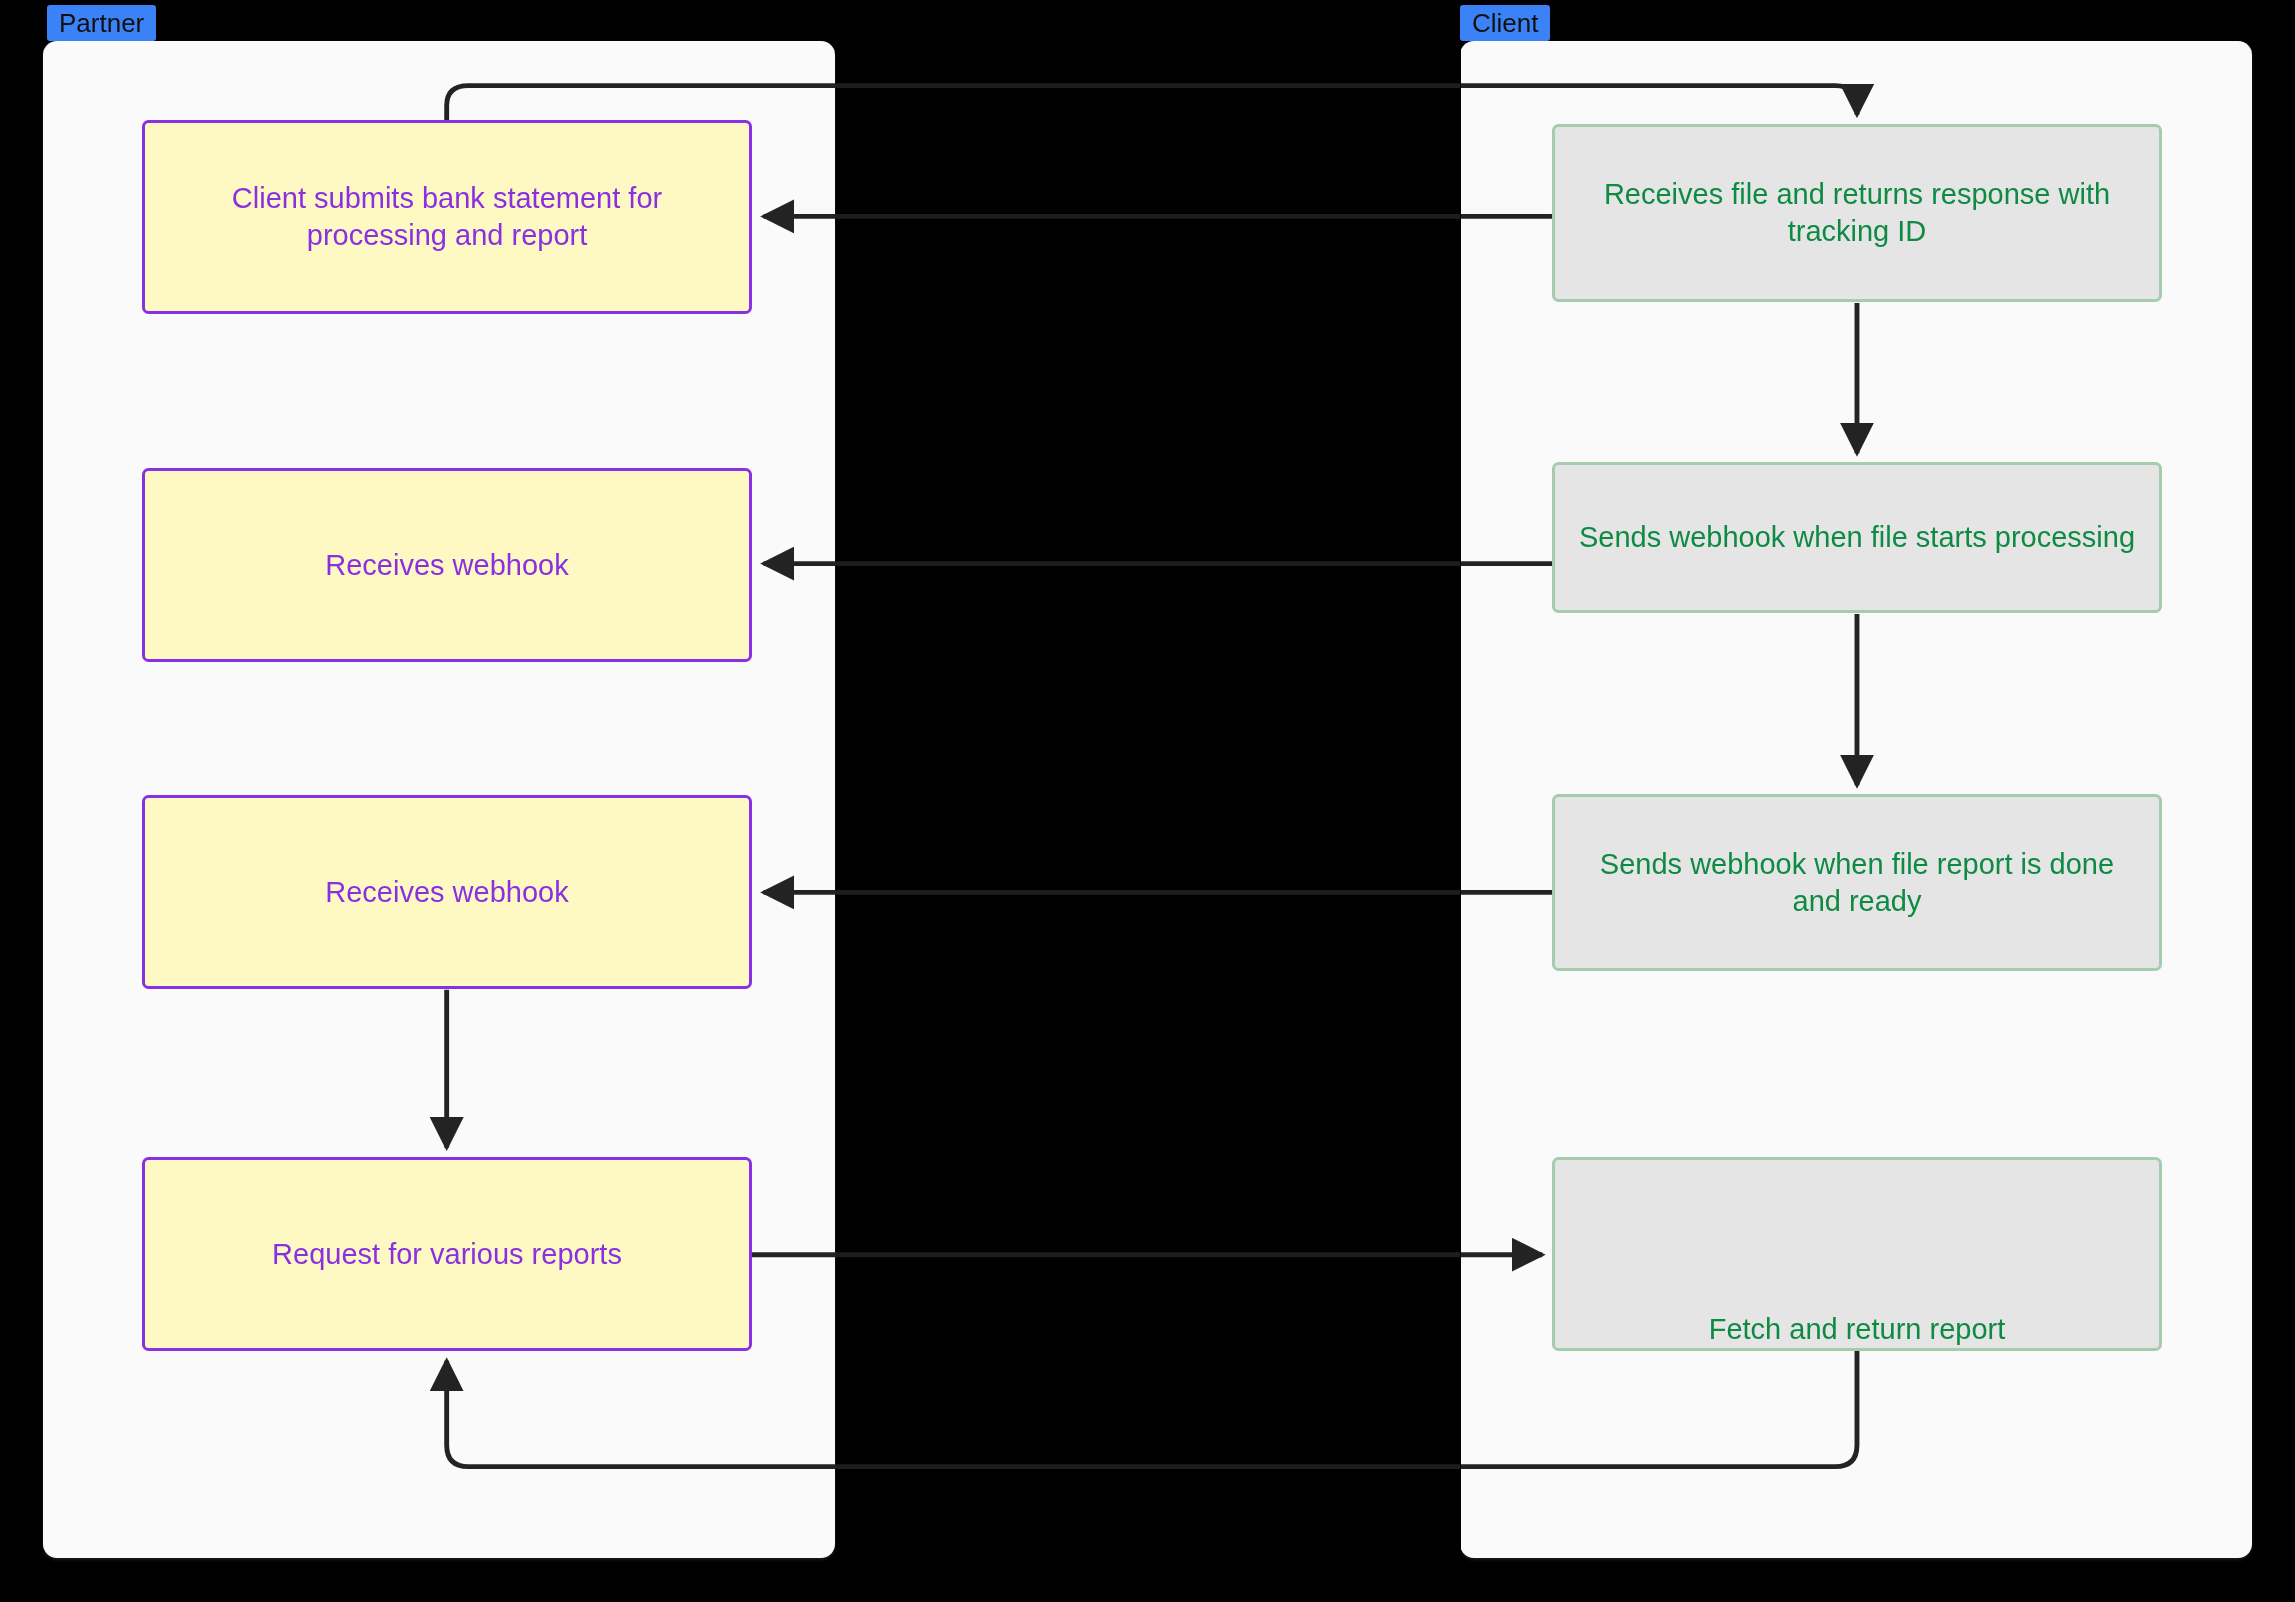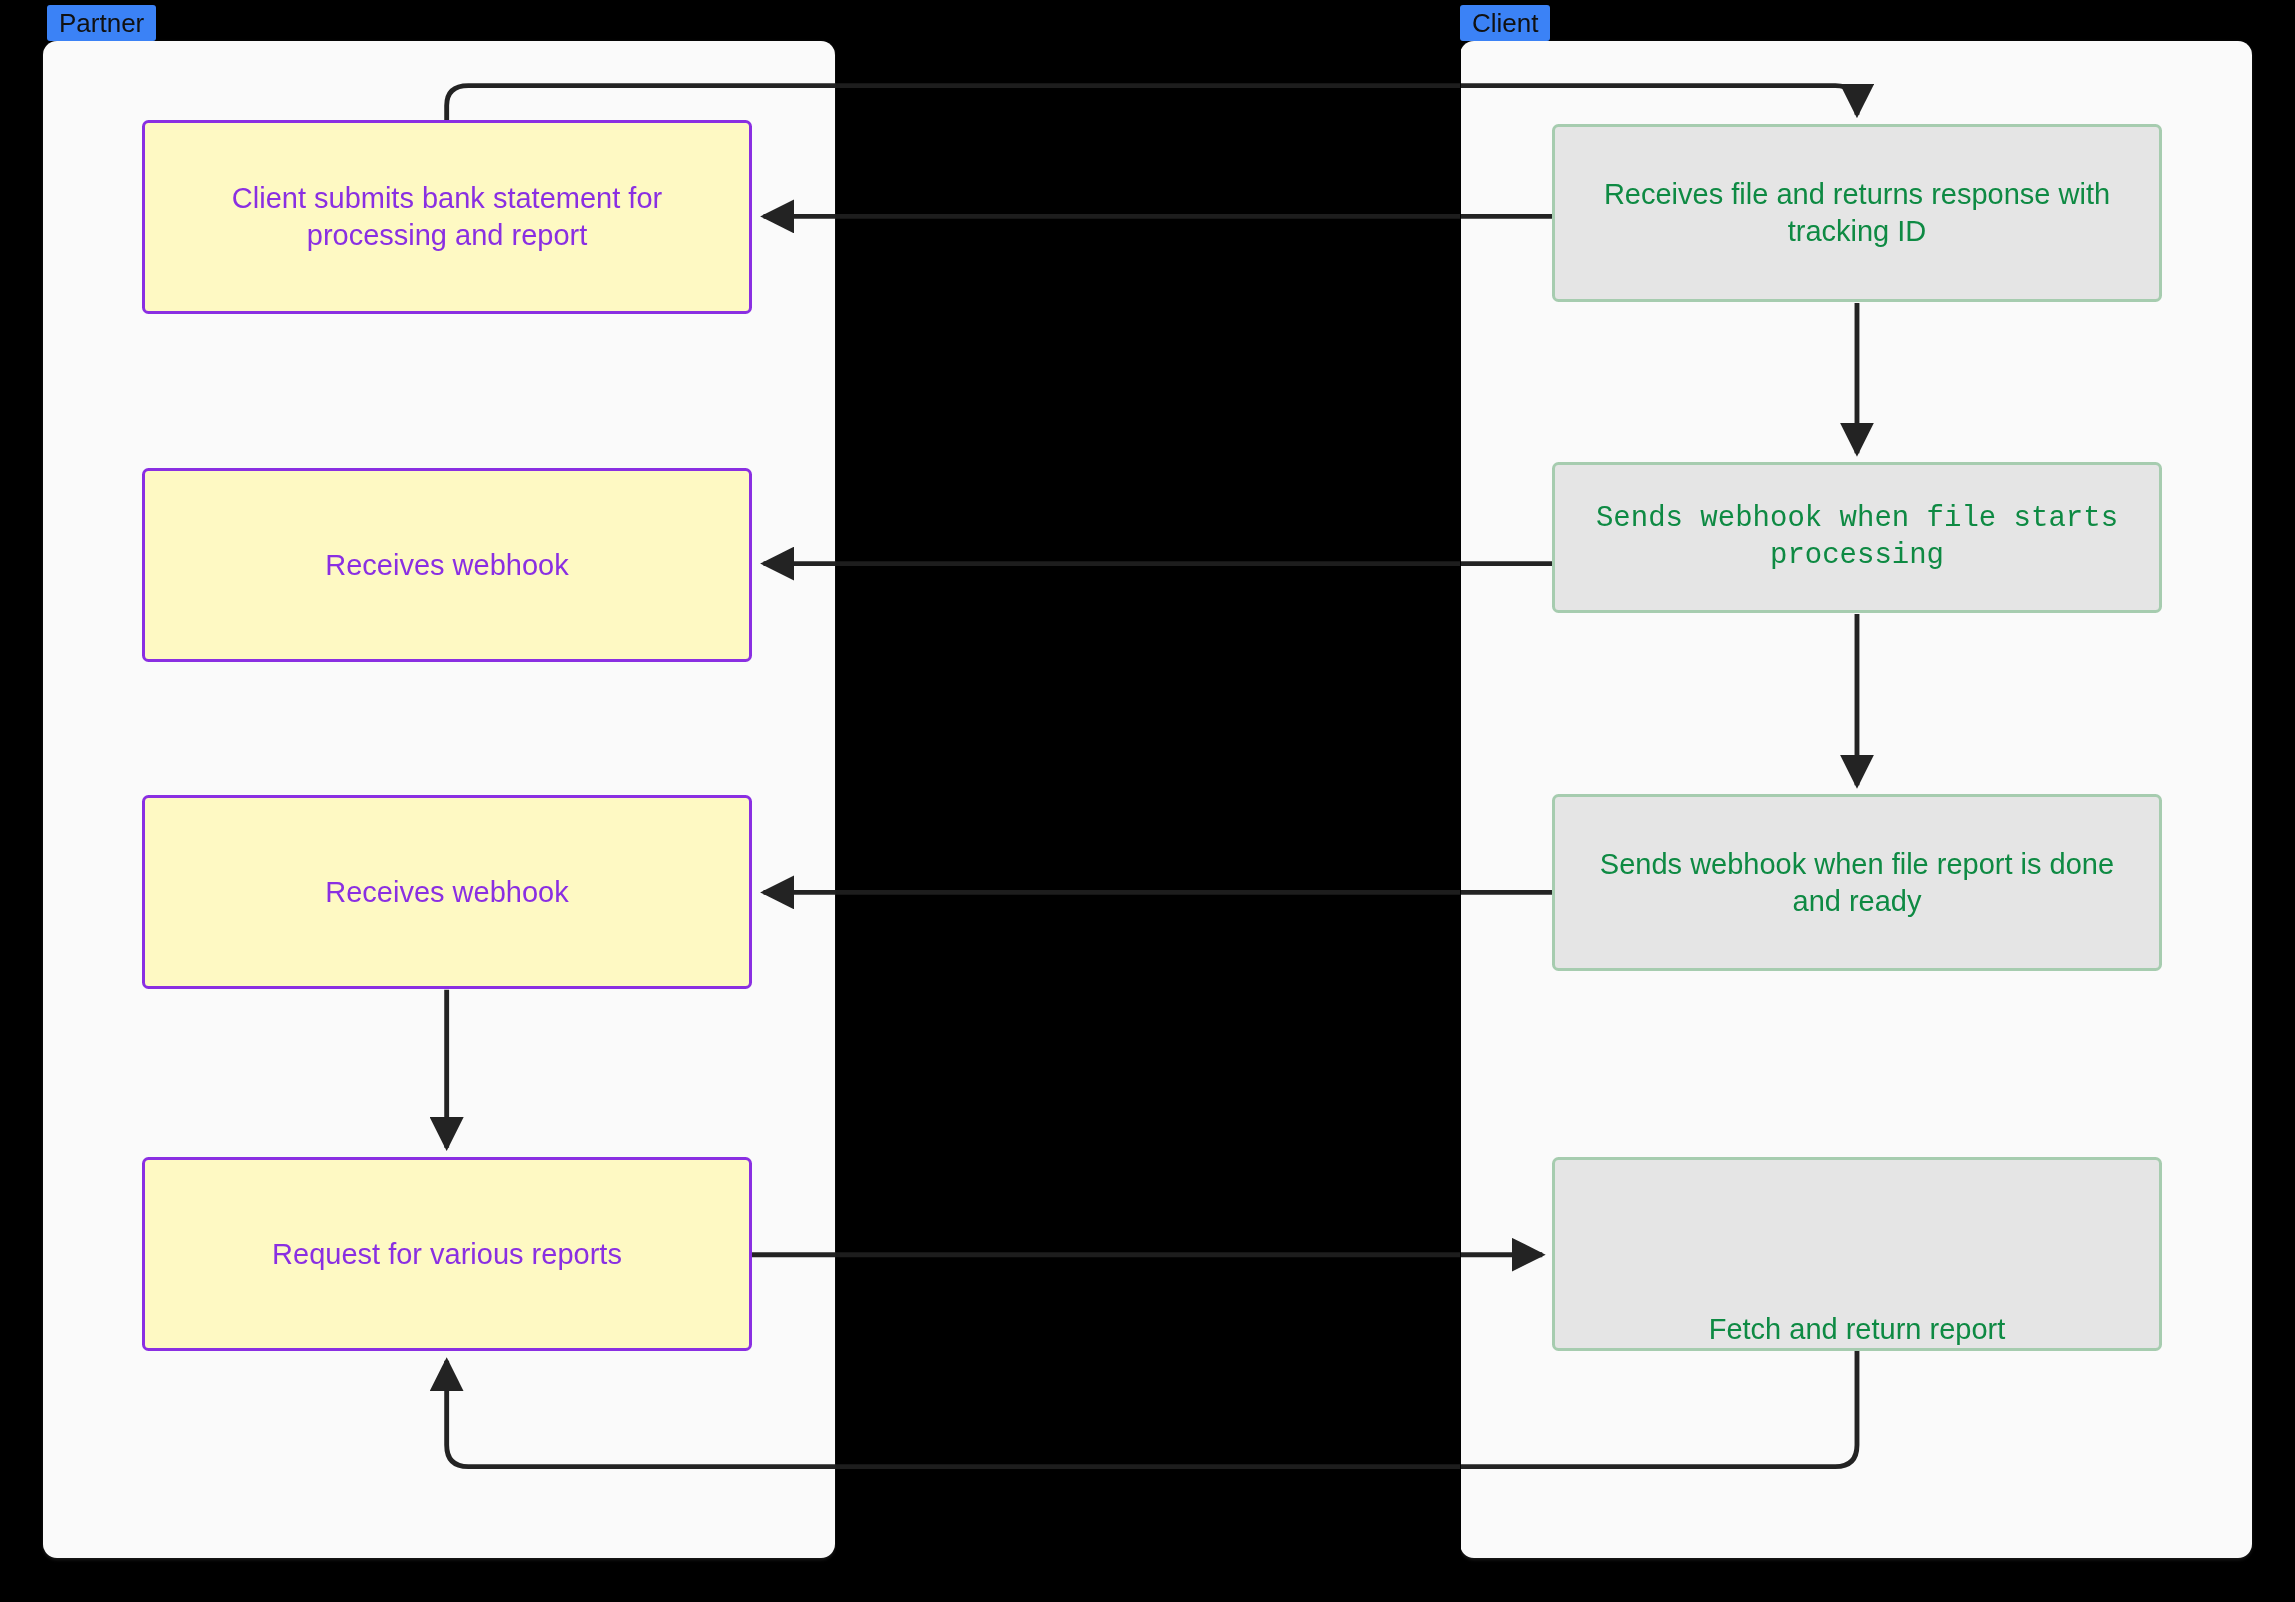--- a/index.html
+++ b/index.html
@@ -28,21 +28,21 @@
   .node.green {background:#e5e5e5;border:3.2px solid #A6CCAF;color:#0E8A43;}
 
   .node-text{display:block;}
 
   
   #n-p1{left:142px;top:120px;width:610px;height:194px;}
   #n-p2{left:142px;top:468px;width:610px;height:194px;}
   #n-p3{left:142px;top:795px;width:610px;height:194px;}
   #n-p4{left:142px;top:1157px;width:610px;height:194px;}
   #n-s1{left:1552px;top:124px;width:610px;height:178px;}
-  #n-s2{left:1552px;top:462px;width:610px;height:151px;font-family:Liberation Mono, monospace;}
+  #n-s2{left:1552px;top:462px;width:610px;height:151px;}
   #n-s3{left:1552px;top:794px;width:610px;height:177px;}
   #n-s4{left:1552px;top:1157px;width:610px;height:194px;align-items:flex-end;}
 
   
   #wires{position:absolute;left:0;top:0;width:2295px;height:1602px;
          pointer-events:none;}
   
   .gap{position:absolute;background:#000;}
   #gap-mid{left:836px;top:0;width:625px;height:1602px;}
 </style>

